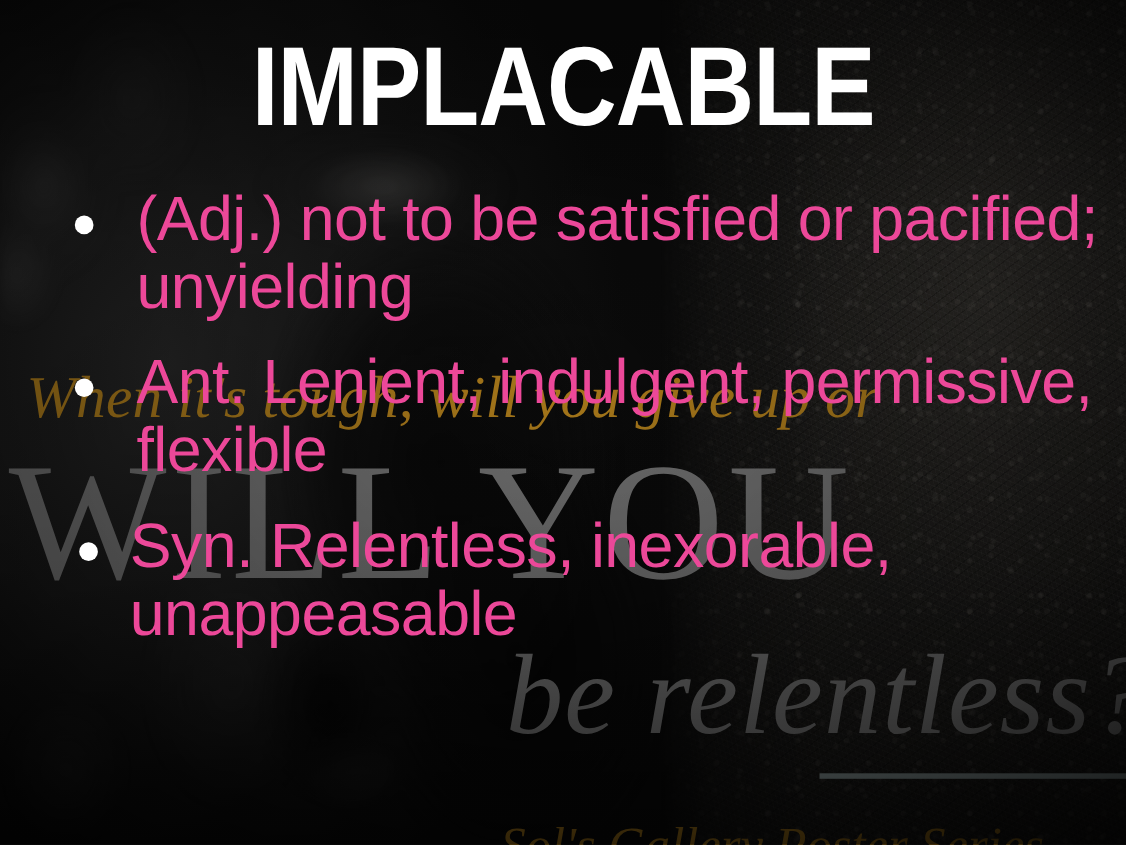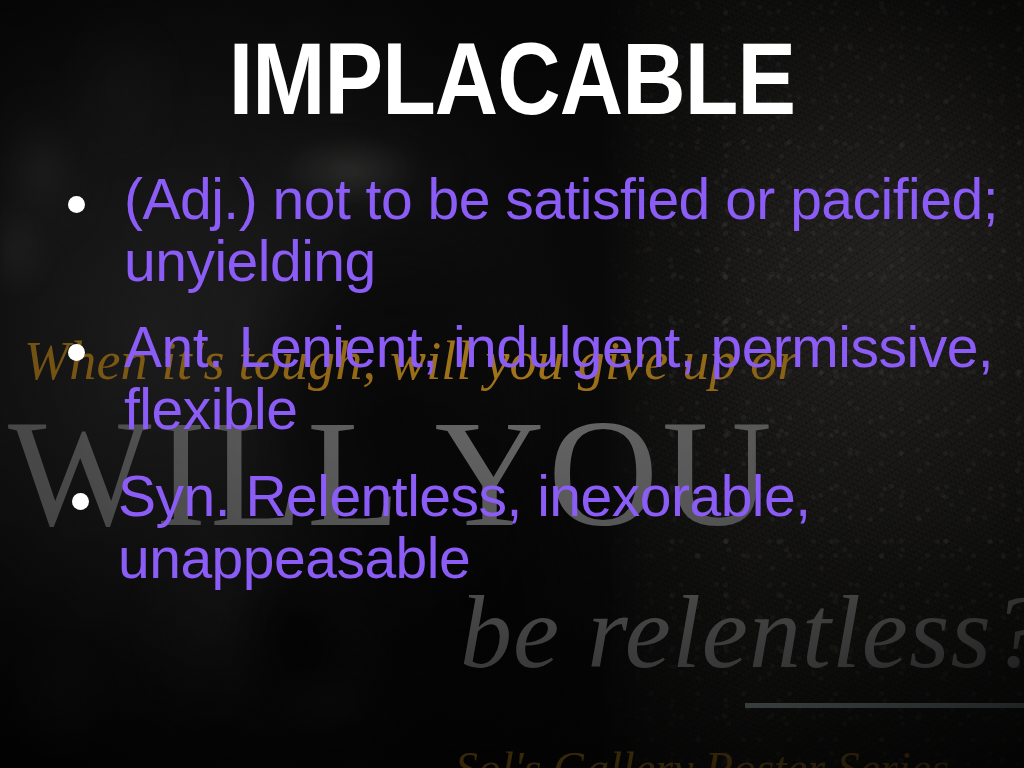--- a/index.html
+++ b/index.html
@@ -164,21 +164,21 @@
     right: 24px;
     top: 168px;
     margin: 0;
     padding: 0;
     list-style: none;
   }
 
   .bullet {
     position: relative;
     padding-left: 68px;
-    color: #8b5cf6;
+    color: #ec4899;
     font-family: "Liberation Sans", sans-serif;
     font-weight: normal;
     font-size: 57px;
     line-height: 1.09;
     margin-bottom: 24px;
     letter-spacing: -0.5px;
   }
 
   .bullet .dot {
     position: absolute;

